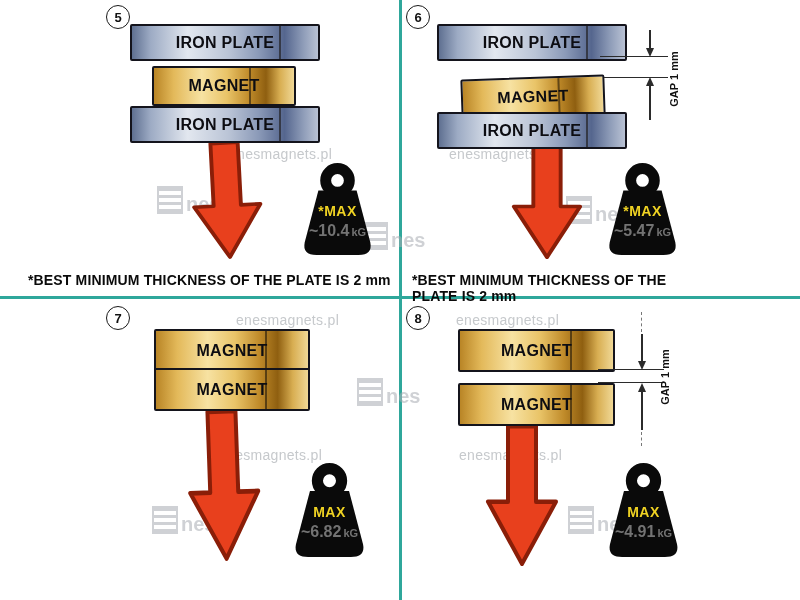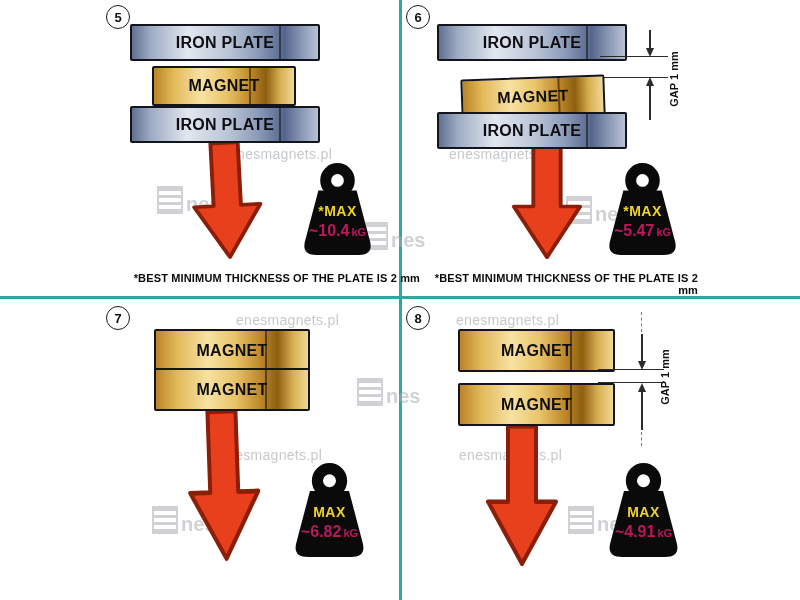--- a/index.html
+++ b/index.html
@@ -18,24 +18,24 @@
     background:linear-gradient(90deg,#b98526 0%,#e3b95a 14%,#f7e2a2 34%,#e9c468 52%,#c08b2a 68%,#8f5f10 80%,#d8ae52 90%,#f0d896 100%);
     z-index:2;}
   .seam{position:absolute;top:0;bottom:0;width:2px;background:rgba(20,15,8,.55);}
   .block-label{font-weight:bold;font-size:16px;color:#0d0d12;letter-spacing:.3px;z-index:1;}
 
   .arrow{position:absolute;z-index:1;}
 
   .kb{position:absolute;z-index:3;}
   .kb svg{width:100%;height:100%;display:block;}
   .kb-max{position:absolute;left:0;right:0;top:44%;text-align:center;color:#f0d323;font-weight:bold;font-size:14px;letter-spacing:.5px;}
-  .kb-val{position:absolute;left:0;right:0;top:62%;text-align:center;color:#be185d;font-weight:bold;font-size:16px;}
+  .kb-val{position:absolute;left:0;right:0;top:62%;text-align:center;color:#737373;font-weight:bold;font-size:16px;}
   .kb-unit{font-size:11px;margin-left:2px;}
 
-  .footnote{position:absolute;text-align:right;font-size:11px;color:#0a0a0a;font-weight:600;letter-spacing:.15px;z-index:4;}
+  .footnote{position:absolute;text-align:left;font-size:14px;color:#0a0a0a;font-weight:600;letter-spacing:.15px;z-index:4;}
   .fn-bold{font-weight:800;}
 
   .wm-text{position:absolute;color:#c6c9cc;font-size:14px;letter-spacing:.3px;z-index:0;}
   .enes{position:absolute;display:flex;align-items:flex-end;gap:3px;opacity:.55;z-index:0;}
   .enes-mark{width:22px;height:24px;border:2px solid #a9adb3;
     background:repeating-linear-gradient(180deg,#a9adb3 0 3px,transparent 3px 7px);}
   .enes-nes{color:#a9adb3;font-size:20px;font-weight:bold;line-height:1;}
 
   .dim-seg{position:absolute;width:2px;background:#2b2b2b;z-index:3;}
   .dim-dash{position:absolute;width:0;border-left:1px dashed #777;z-index:3;}

